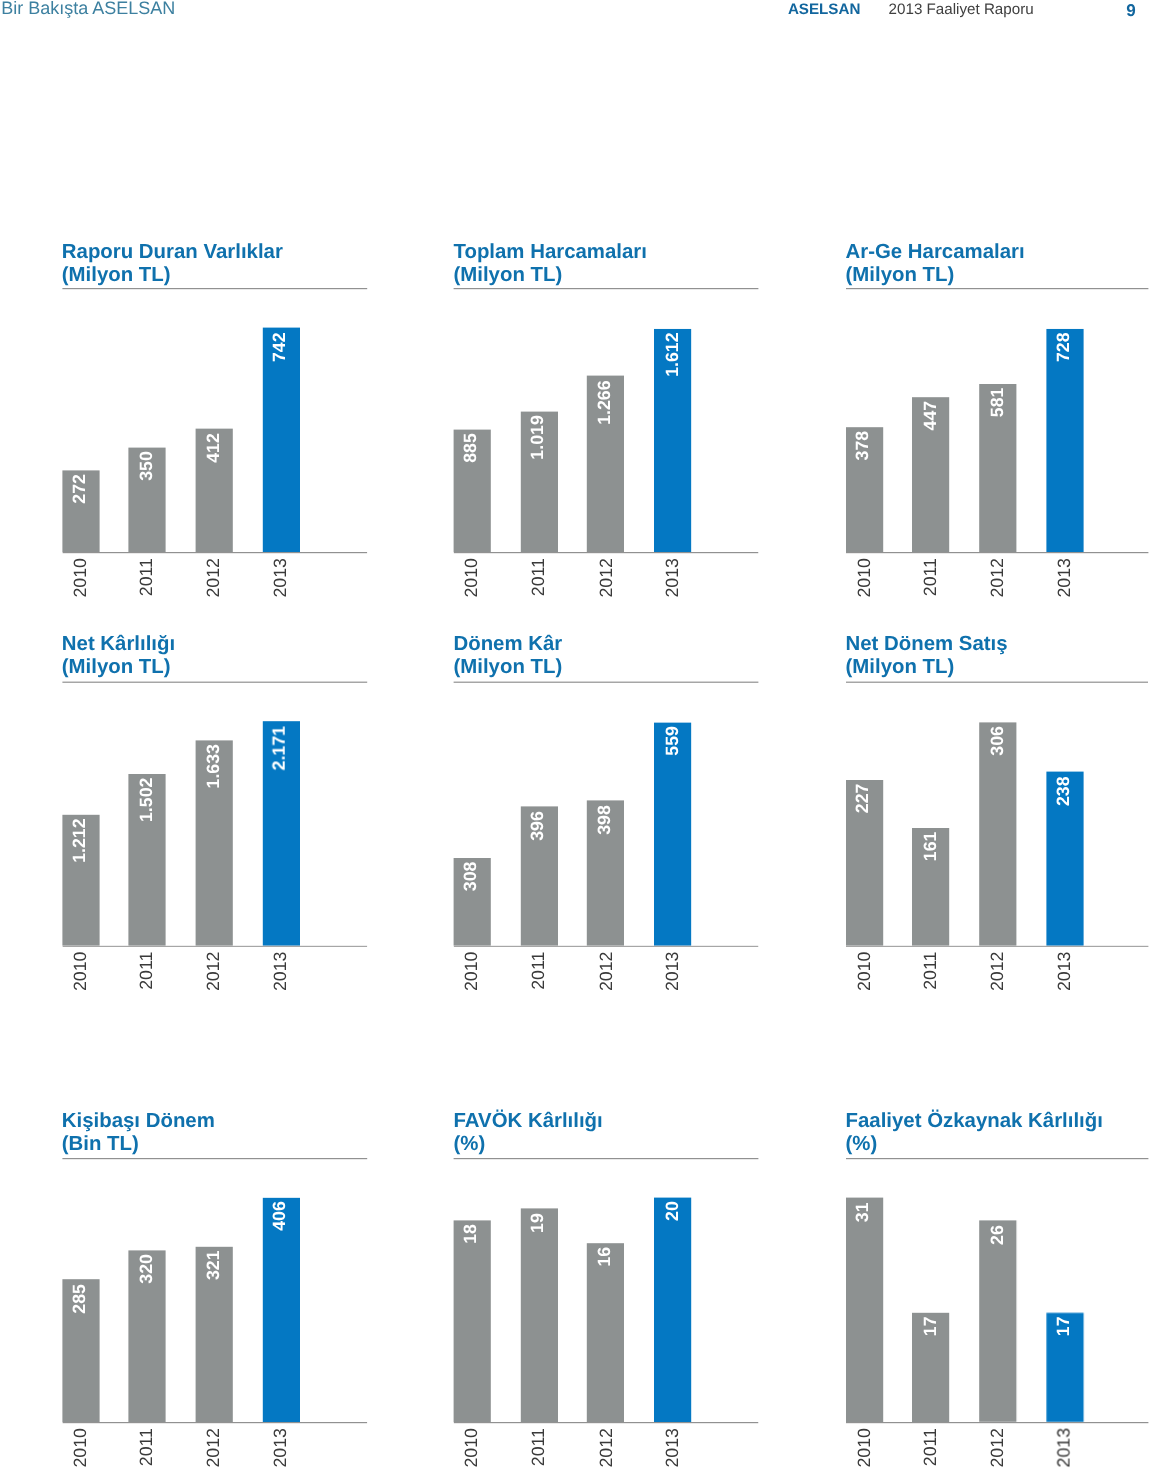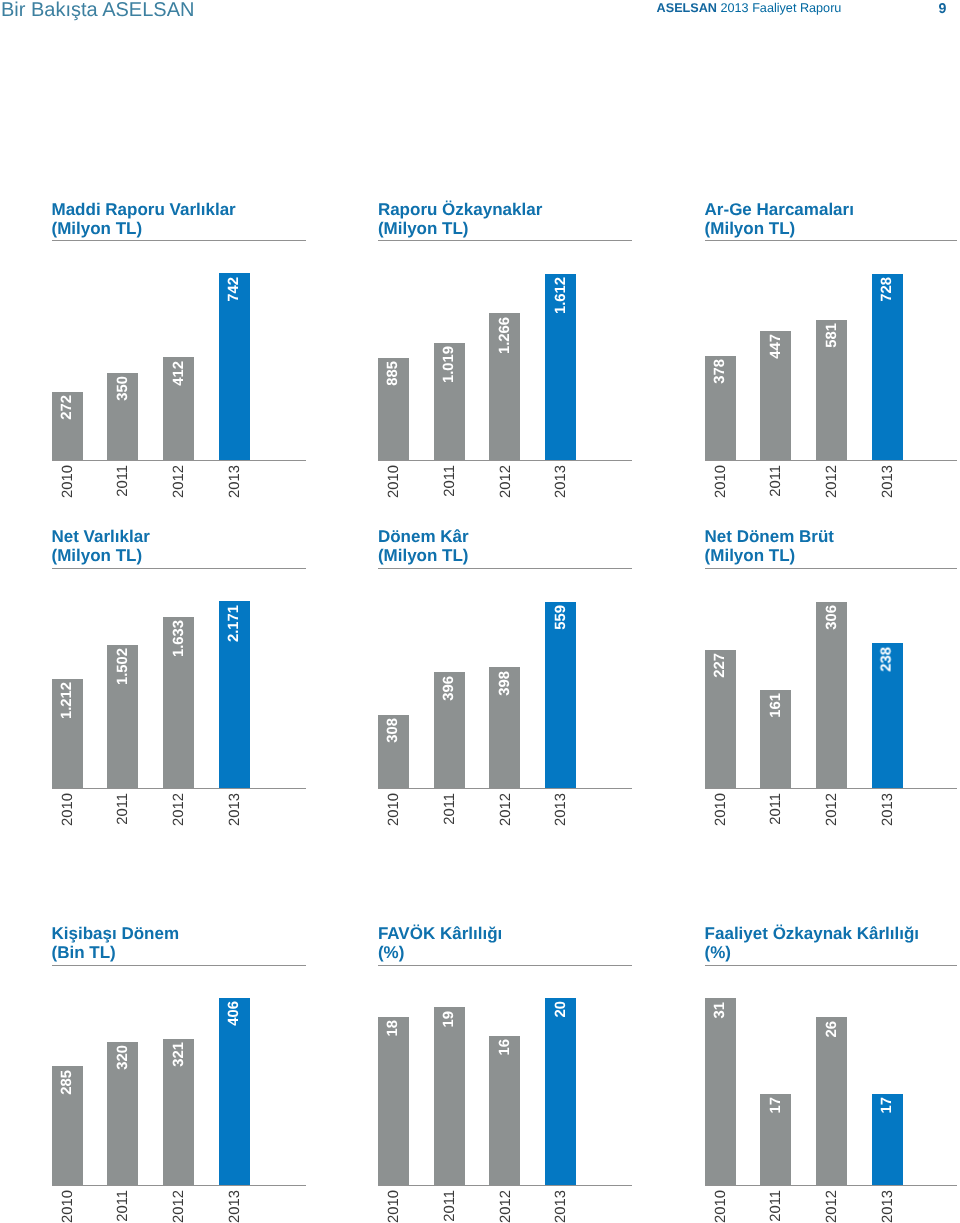--- a/index.html
+++ b/index.html
@@ -3,26 +3,26 @@
 <meta charset="utf-8">
 <title>Annual report page</title>
 <style>
   html,body{margin:0;padding:0;background:#ffffff;}
   body{width:960px;height:1223px;position:relative;overflow:hidden;
        font-family:"Liberation Sans",sans-serif;
        -webkit-font-smoothing:antialiased;text-rendering:geometricPrecision;}
   .page{position:absolute;left:0;top:0;width:960px;height:1223px;background:#ffffff;}
 
   
-  #runhead-left{position:absolute;left:1.0px;top:-1.0px;font-size:20px;color:#3d80a0;
+  #runhead-left{position:absolute;left:1.0px;top:-1.0px;font-size:15px;color:#3d80a0;
       white-space:nowrap;backface-visibility:hidden;}
   #runhead-right{position:absolute;left:656.6px;top:0.7px;font-size:12.65px;white-space:nowrap;
       backface-visibility:hidden;}
   #runhead-right .brand{font-weight:bold;color:#12669e;}
-  #runhead-right .rest{color:#0369a1;}
+  #runhead-right .rest{color:#404040;margin-left:20px;}
   #page-number{position:absolute;left:938.6px;top:0.6px;font-size:14.2px;font-weight:bold;
       color:#12669e;backface-visibility:hidden;}
 
   
   .chart{position:absolute;}
   .chart-title{position:absolute;left:0;top:0;color:#0f71ad;font-size:17px;font-weight:bold;
       line-height:18.8px;white-space:nowrap;backface-visibility:hidden;}
   .chart-rule{position:absolute;left:0;height:1px;background:#919191;}
   .chart-axis{position:absolute;left:0;height:1px;background:#919191;}
   .chart-plot{position:absolute;left:0;top:0;right:0;bottom:0;}
@@ -40,21 +40,21 @@
 </head>
 <body>
 
 <div class="page">
 
   <div id="runhead-left">Bir Bakışta ASELSAN</div>
   <div id="runhead-right"><span class="brand">ASELSAN</span><span class="rest"> 2013 Faaliyet Raporu</span></div>
   <div id="page-number">9</div>
 
   <div class="chart" style="left:51.50px;top:201.10px;width:254.5px;">
-    <div class="chart-title"><span>Maddi Raporu Varlıklar</span><br><span>(Milyon TL)</span></div>
+    <div class="chart-title"><span>Raporu Duran Varlıklar</span><br><span>(Milyon TL)</span></div>
     <div class="chart-rule" style="top:39.30px;width:254.5px"></div>
     <div class="chart-plot">
       <div class="bar bar-gray" style="left: 0px; height: 68.5px; top: 190.9px;">
         <span class="bar-value">272</span>
       </div>
       <div class="bar bar-gray" style="left: 55.77px; height: 87.6px; top: 171.8px;">
         <span class="bar-value">350</span>
       </div>
       <div class="bar bar-gray" style="left: 111.54px; height: 103.1px; top: 156.3px;">
         <span class="bar-value">412</span>
@@ -63,21 +63,21 @@
         <span class="bar-value">742</span>
       </div>
       <div class="year-label" style="left:16.10px;top:264.40px">2010</div>
       <div class="year-label" style="left:71.87px;top:264.40px">2011</div>
       <div class="year-label" style="left:127.64px;top:264.40px">2012</div>
       <div class="year-label" style="left:183.41px;top:264.40px">2013</div>
     </div>
     <div class="chart-axis" style="top:259.40px;width:254.5px"></div>
   </div>
   <div class="chart" style="left:377.90px;top:201.10px;width:254.2px;">
-    <div class="chart-title"><span>Raporu Özkaynaklar</span><br><span>(Milyon TL)</span></div>
+    <div class="chart-title"><span>Toplam Harcamaları</span><br><span>(Milyon TL)</span></div>
     <div class="chart-rule" style="top:39.30px;width:254.2px"></div>
     <div class="chart-plot">
       <div class="bar bar-gray" style="left: 0px; height: 102.5px; top: 156.9px;">
         <span class="bar-value">885</span>
       </div>
       <div class="bar bar-gray" style="left: 55.77px; height: 117.7px; top: 141.7px;">
         <span class="bar-value">1.019</span>
       </div>
       <div class="bar bar-gray" style="left: 111.54px; height: 147.2px; top: 112.2px;">
         <span class="bar-value">1.266</span>
@@ -109,21 +109,21 @@
         <span class="bar-value">728</span>
       </div>
       <div class="year-label" style="left:16.10px;top:264.40px">2010</div>
       <div class="year-label" style="left:71.87px;top:264.40px">2011</div>
       <div class="year-label" style="left:127.64px;top:264.40px">2012</div>
       <div class="year-label" style="left:183.41px;top:264.40px">2013</div>
     </div>
     <div class="chart-axis" style="top:259.40px;width:252.6px"></div>
   </div>
   <div class="chart" style="left:51.50px;top:528.30px;width:254.5px;">
-    <div class="chart-title"><span>Net Varlıklar</span><br><span>(Milyon TL)</span></div>
+    <div class="chart-title"><span>Net Kârlılığı</span><br><span>(Milyon TL)</span></div>
     <div class="chart-rule" style="top:40.00px;width:254.5px"></div>
     <div class="chart-plot">
       <div class="bar bar-gray" style="left: 0px; height: 109.9px; top: 150.3px;">
         <span class="bar-value">1.212</span>
       </div>
       <div class="bar bar-gray" style="left: 55.77px; height: 143.9px; top: 116.3px;">
         <span class="bar-value">1.502</span>
       </div>
       <div class="bar bar-gray" style="left: 111.54px; height: 171.6px; top: 88.6px;">
         <span class="bar-value">1.633</span>
@@ -155,21 +155,21 @@
         <span class="bar-value">559</span>
       </div>
       <div class="year-label" style="left:16.10px;top:265.20px">2010</div>
       <div class="year-label" style="left:71.87px;top:265.20px">2011</div>
       <div class="year-label" style="left:127.64px;top:265.20px">2012</div>
       <div class="year-label" style="left:183.41px;top:265.20px">2013</div>
     </div>
     <div class="chart-axis" style="top:260.20px;width:254.2px"></div>
   </div>
   <div class="chart" style="left:704.60px;top:528.30px;width:252.6px;">
-    <div class="chart-title"><span>Net Dönem Brüt</span><br><span>(Milyon TL)</span></div>
+    <div class="chart-title"><span>Net Dönem Satış</span><br><span>(Milyon TL)</span></div>
     <div class="chart-rule" style="top:40.00px;width:252.6px"></div>
     <div class="chart-plot">
       <div class="bar bar-gray" style="left: 0px; height: 138.9px; top: 121.3px;">
         <span class="bar-value">227</span>
       </div>
       <div class="bar bar-gray" style="left: 55.77px; height: 98.7px; top: 161.5px;">
         <span class="bar-value">161</span>
       </div>
       <div class="bar bar-gray" style="left: 111.54px; height: 186.6px; top: 73.6px;">
         <span class="bar-value">306</span>

